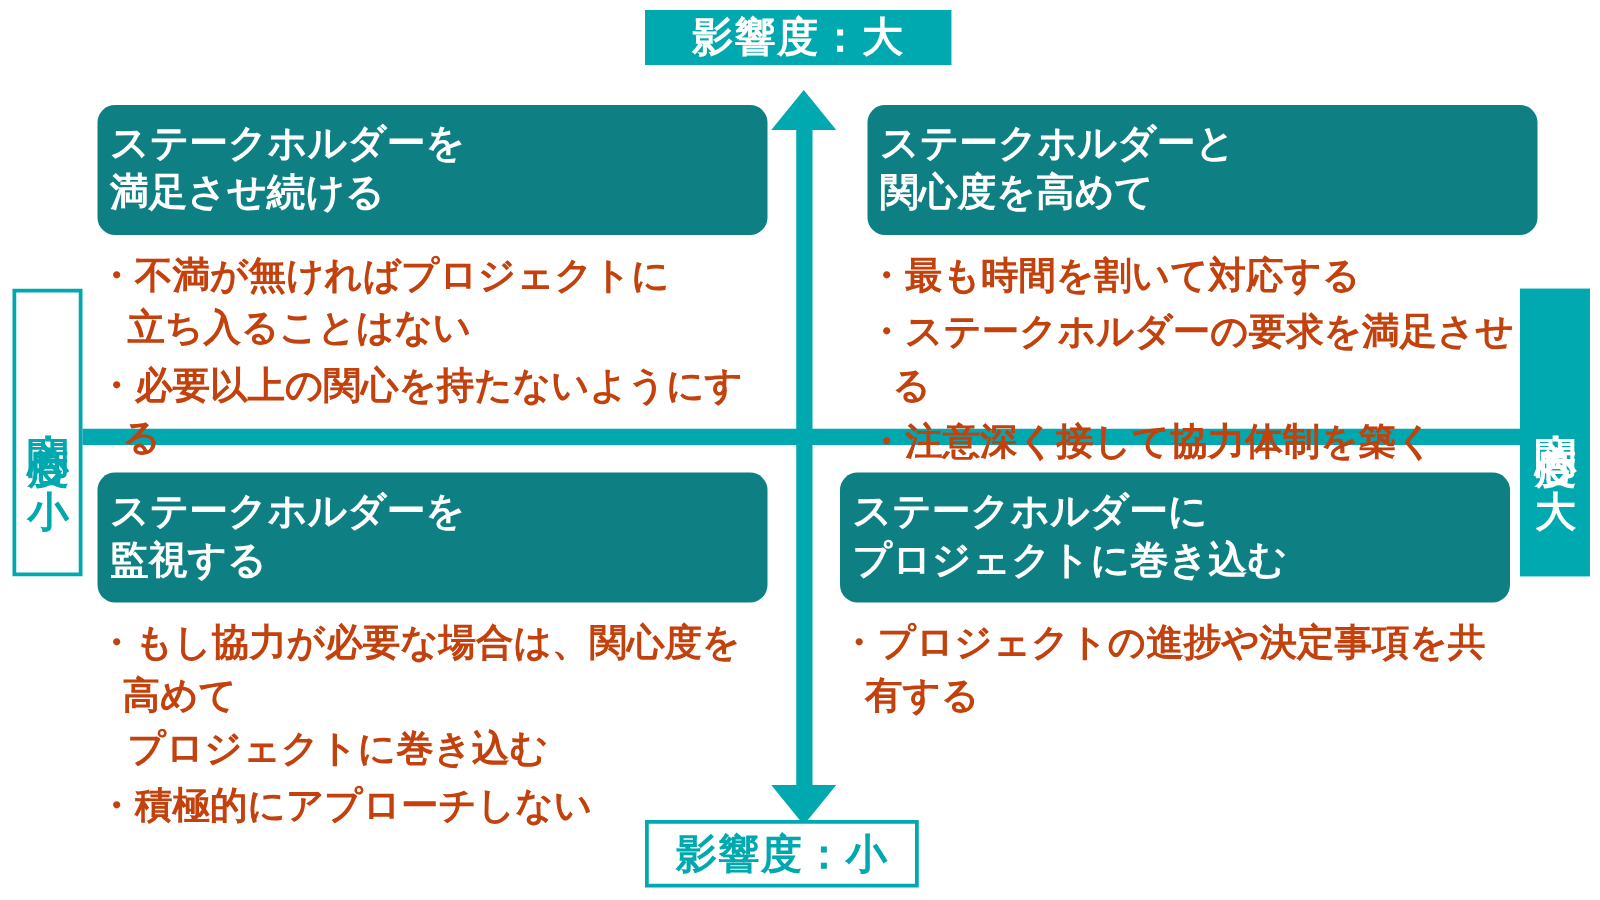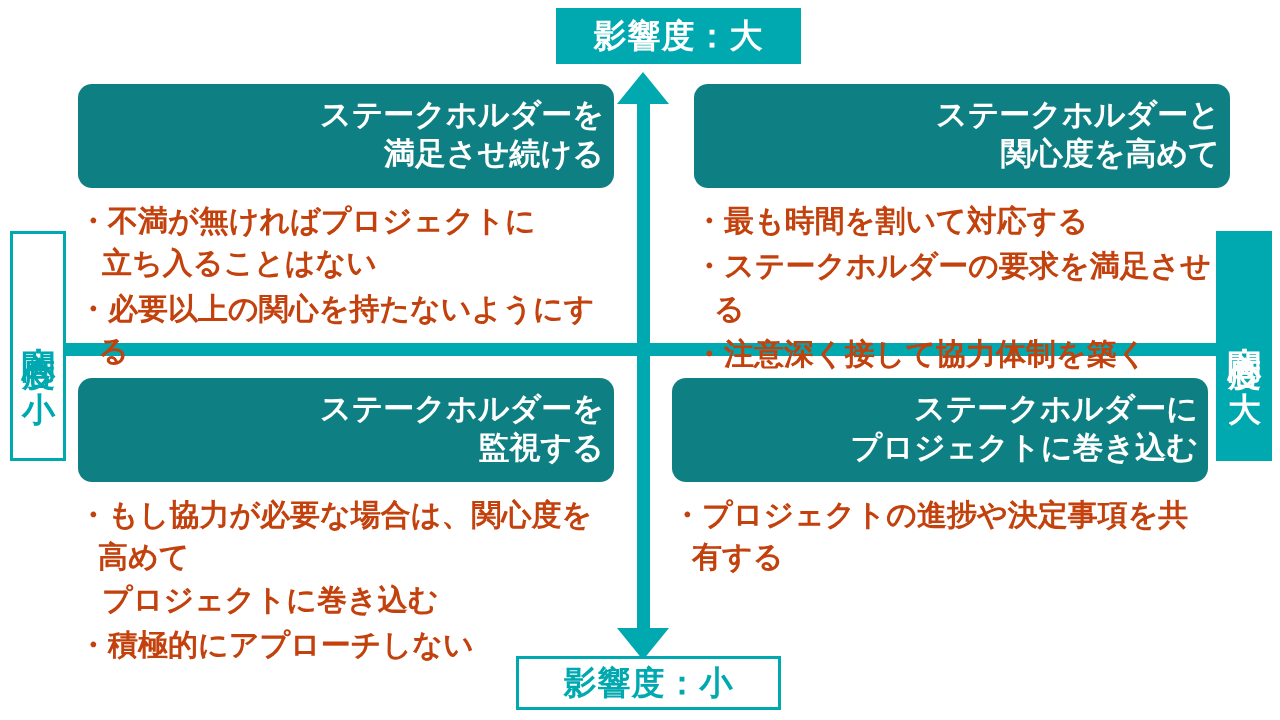--- a/index.html
+++ b/index.html
@@ -93,41 +93,41 @@
   }
   .axis-label.horizontal {
     font-size: 33px;
   }
   .axis-label.vertical {
     writing-mode: vertical-rl;
     text-orientation: upright;
     font-size: 33px;
     letter-spacing: 2px;
   }
-  #label-top    { left: 516px; top: 8px;   width: 245px; height: 56px; margin-left: 40px; }
-  #label-bottom { left: 516px; top: 656px; width: 265px; height: 54px; }
+  #label-top    { left: 516px; top: 8px;   width: 245px; height: 44px; }
+  #label-bottom { left: 516px; top: 656px; width: 219px; height: 54px; }
   #label-left   { left: 10px;  top: 231px; width: 56px;  height: 230px; }
   #label-right  { left: 1216px;top: 231px; width: 56px;  height: 230px; }
 
   
   .quadrant {
     position: absolute;
     width: 540px;
   }
   #q-tl { left: 78px;  top: 84px; }
   #q-tr { left: 672px; top: 84px; margin-left: 22px; }
   #q-bl { left: 78px;  top: 378px; }
   #q-br { left: 672px; top: 378px; }
 
   .q-header {
     background: #0E7F82;
     color: #ffffff;
     border-radius: 14px;
     padding: 12px 10px 14px 10px;
-    text-align: right;
+    text-align: left;
     font-weight: bold;
     font-size: 31px;
     line-height: 1.25;
   }
   #q-tl .q-header, #q-bl .q-header { width: 516px; }
   #q-tr .q-header, #q-br .q-header { width: 516px; }
   .q-header .hline { display: block; }
 
   .q-bullets {
     margin: 12px 0 0 0;

